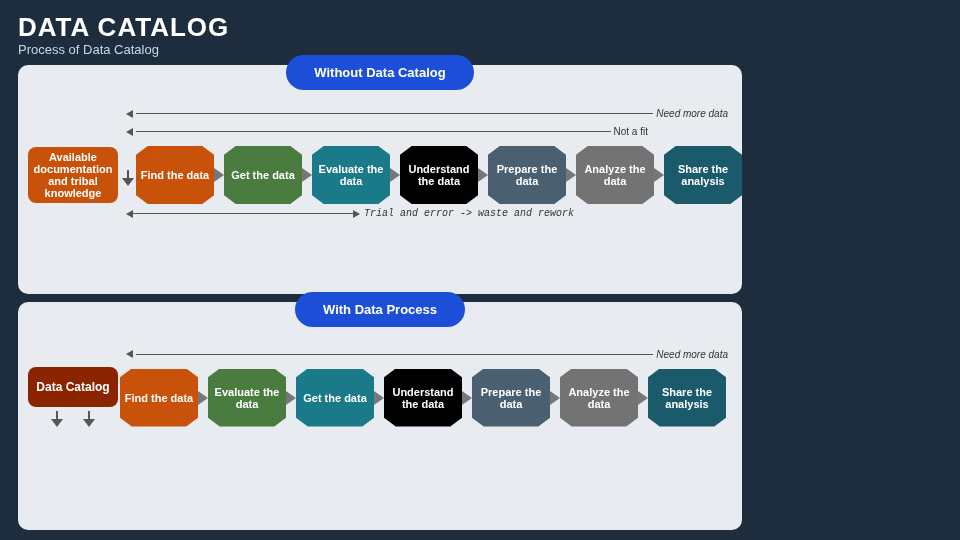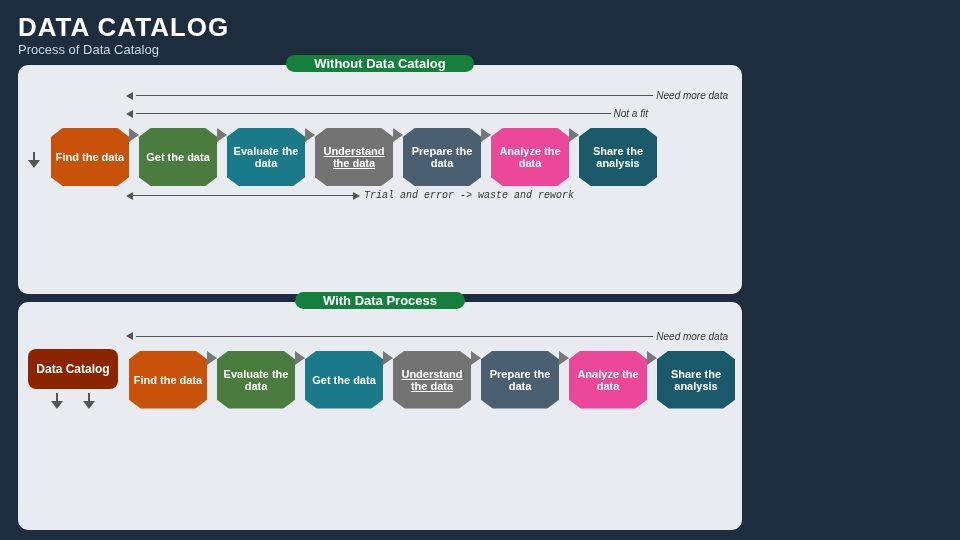--- a/index.html
+++ b/index.html
@@ -45,46 +45,46 @@
       flex: 1;
     }
     .diagram-header {
       display: flex;
       justify-content: center;
       margin-bottom: 6px;
       position: relative;
       top: -10px;
     }
     .diagram-title-pill {
-      background: #15803d;
+      background: #1d4ed8;
       color: #ffffff;
       font-size: 13px;
       font-weight: 700;
-      padding: 1px 28px;
+      padding: 10px 28px;
       border-radius: 20px;
       text-align: center;
     }
     
     .process-node {
       display: flex;
       align-items: center;
       justify-content: center;
       text-align: center;
       font-size: 11px;
       font-weight: 700;
       color: white;
       clip-path: polygon(15% 0%, 85% 0%, 100% 15%, 100% 85%, 85% 100%, 15% 100%, 0% 85%, 0% 15%);
       flex-shrink: 0;
     }
     .node-orange { background: #c8520a; }
     .node-green { background: #4a7c3f; }
     .node-teal { background: #1a7a8a; }
-    .node-blue-mid { background: #737373; text-decoration: underline; }
+    .node-blue-mid { background: #000000; }
     .node-slate { background: #4a6070; }
-    .node-olive { background: #ec4899; }
+    .node-olive { background: #737373; }
     .node-dark-teal { background: #1a5a6a; }
     
     .knowledge-box {
       background: #c8520a;
       border-radius: 8px;
       color: white;
       font-size: 11px;
       font-weight: 700;
       text-align: center;
       display: flex;
@@ -154,23 +154,22 @@
     .bi-arrow .right-head {
       width: 0;
       height: 0;
       border-top: 4px solid transparent;
       border-bottom: 4px solid transparent;
       border-left: 7px solid #555;
     }
 
     .nodes-row {
       display: flex;
-      align-items: flex-start;
+      align-items: center;
       gap: 0;
-      margin-left: 9px;
     }
     .small-chevron {
       width: 10px;
       height: 14px;
       flex-shrink: 0;
       position: relative;
     }
     .small-chevron svg {
       width: 10px;
       height: 14px;
@@ -194,26 +193,29 @@
 
         <div style="position:absolute; top:2px; left:0; right:0; display:flex; align-items:center; gap:3px;">
           <div style="width:0;height:0;border-top:4px solid transparent;border-bottom:4px solid transparent;border-right:7px solid #555;"></div>
           <div style="height:1px;background:#555;flex:1;"></div>
           <div style="font-size:10px;font-style:italic;color:#333;white-space:nowrap;padding-right:4px;">Need more data</div>
         </div>
 
         <div style="position:absolute; top:20px; left:0; right:80px; display:flex; align-items:center; gap:3px;">
           <div style="width:0;height:0;border-top:4px solid transparent;border-bottom:4px solid transparent;border-right:7px solid #555;"></div>
           <div style="height:1px;background:#555;flex:1;"></div>
-          <div style="font-size:10px;font-style:italic;color:#333;white-space:nowrap;padding-right:4px;">Not a fit</div>
+          <div style="font-size:10px;color:#333;white-space:nowrap;padding-right:4px;">Not a fit</div>
         </div>
       </div>
 
       <div style="display:flex; align-items:center; gap:0;">
 
+        <div style="display:flex;flex-direction:column;align-items:center;flex-shrink:0;margin-right:4px;">
+          <div class="knowledge-box" style="width:90px;height:56px;">Available documentation and tribal knowledge</div>
+        </div>
 
         <div class="down-arrow" style="margin-right:2px;align-self:flex-end;margin-bottom:18px;">
           <div class="shaft"></div>
           <div class="head"></div>
         </div>
 
         <div class="nodes-row">
 
           <div class="process-node node-orange" style="width:78px;height:58px;">
             <span>Find the data</span>

